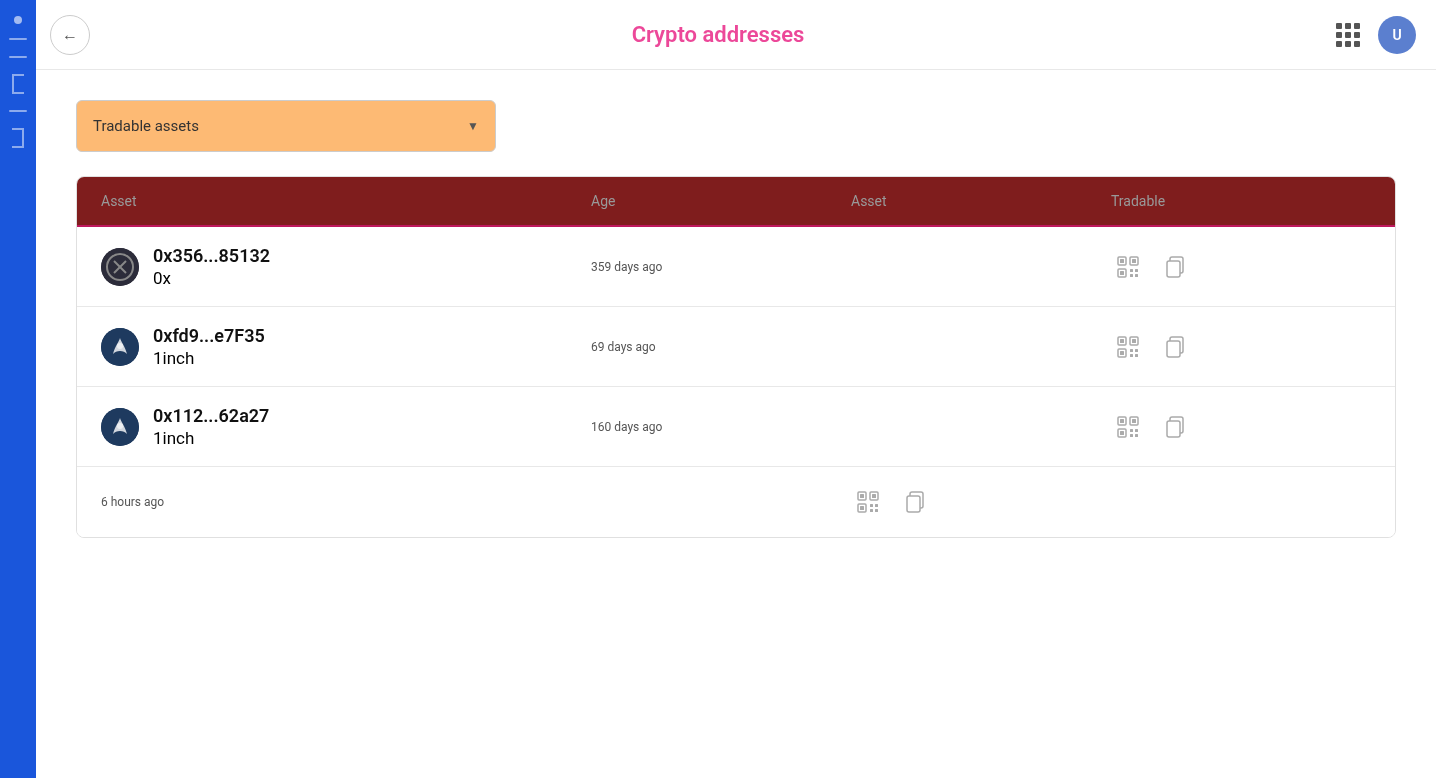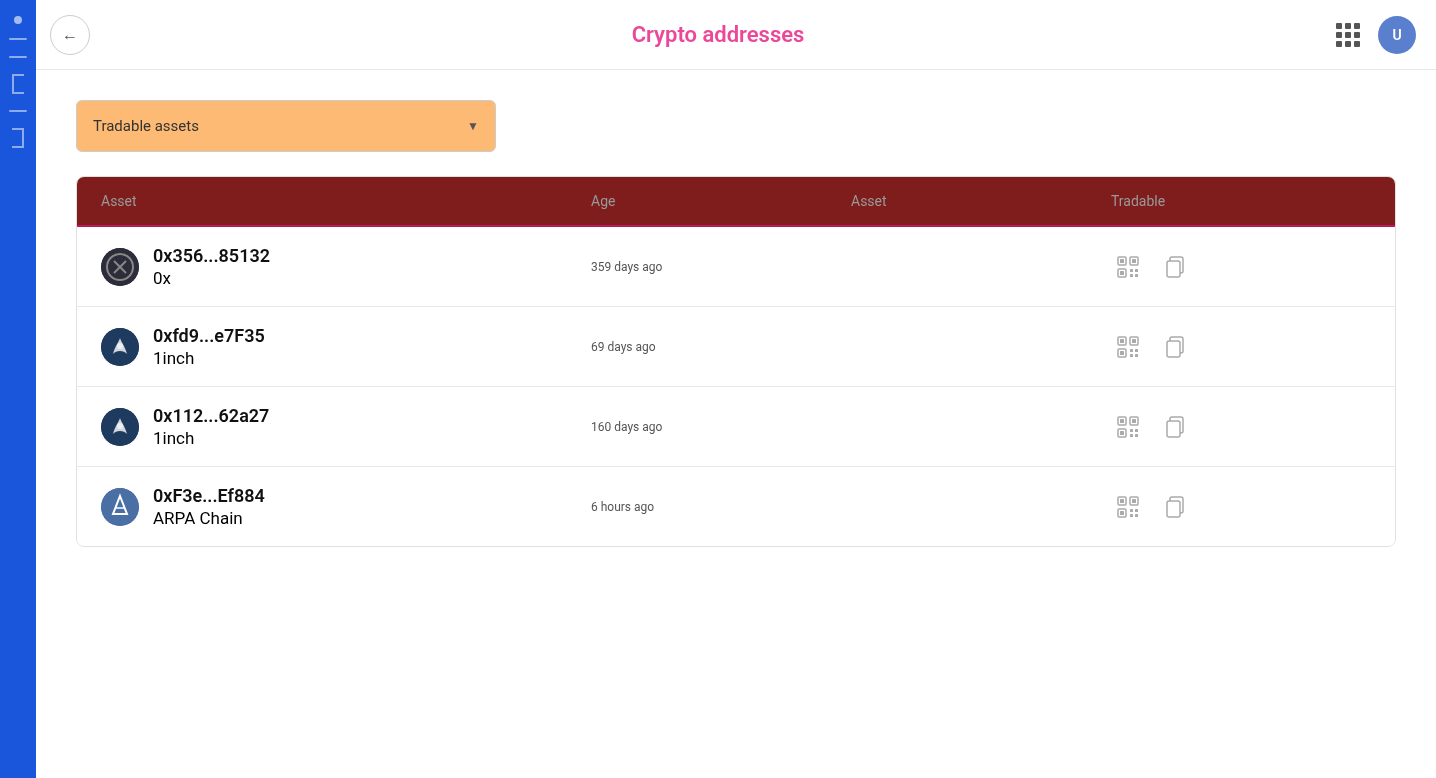--- a/index.html
+++ b/index.html
@@ -426,33 +426,20 @@
         <button class="action-btn">
           <svg width="20" height="22" viewBox="0 0 20 22">
             <rect x="4" y="1" width="13" height="16" rx="2" fill="none" stroke="#aaa" stroke-width="1.5"></rect>
             <rect x="1" y="5" width="13" height="16" rx="2" fill="#fff" stroke="#aaa" stroke-width="1.5"></rect>
           </svg>
         </button>
       </div>
     </div>
 
     <div class="table-row">
-      <div class="asset-cell">
-        <div class="asset-icon asset-icon-arpa">
-          <svg width="38" height="38" viewBox="0 0 38 38">
-            <circle cx="19" cy="19" r="19" fill="#4a6fa5"></circle>
-            <polygon points="19,8 26,26 12,26" fill="none" stroke="white" stroke-width="2"></polygon>
-            <line x1="15" y1="20" x2="23" y2="20" stroke="white" stroke-width="1.5"></line>
-          </svg>
-        </div>
-        <div class="asset-info">
-          <span class="asset-address">0xF3e...Ef884</span>
-          <span class="asset-label-sub">ARPA Chain</span>
-        </div>
-      </div>
       <div class="age-cell">6 hours ago</div>
       <div class="label-cell"></div>
       <div class="actions-cell">
         <button class="action-btn">
           <svg width="22" height="22" viewBox="0 0 22 22">
             <rect x="1" y="1" width="8" height="8" fill="none" stroke="#aaa" stroke-width="1.5" rx="1"></rect>
             <rect x="3" y="3" width="4" height="4" fill="#aaa" rx="0.5"></rect>
             <rect x="13" y="1" width="8" height="8" fill="none" stroke="#aaa" stroke-width="1.5" rx="1"></rect>
             <rect x="15" y="3" width="4" height="4" fill="#aaa" rx="0.5"></rect>
             <rect x="1" y="13" width="8" height="8" fill="none" stroke="#aaa" stroke-width="1.5" rx="1"></rect>

